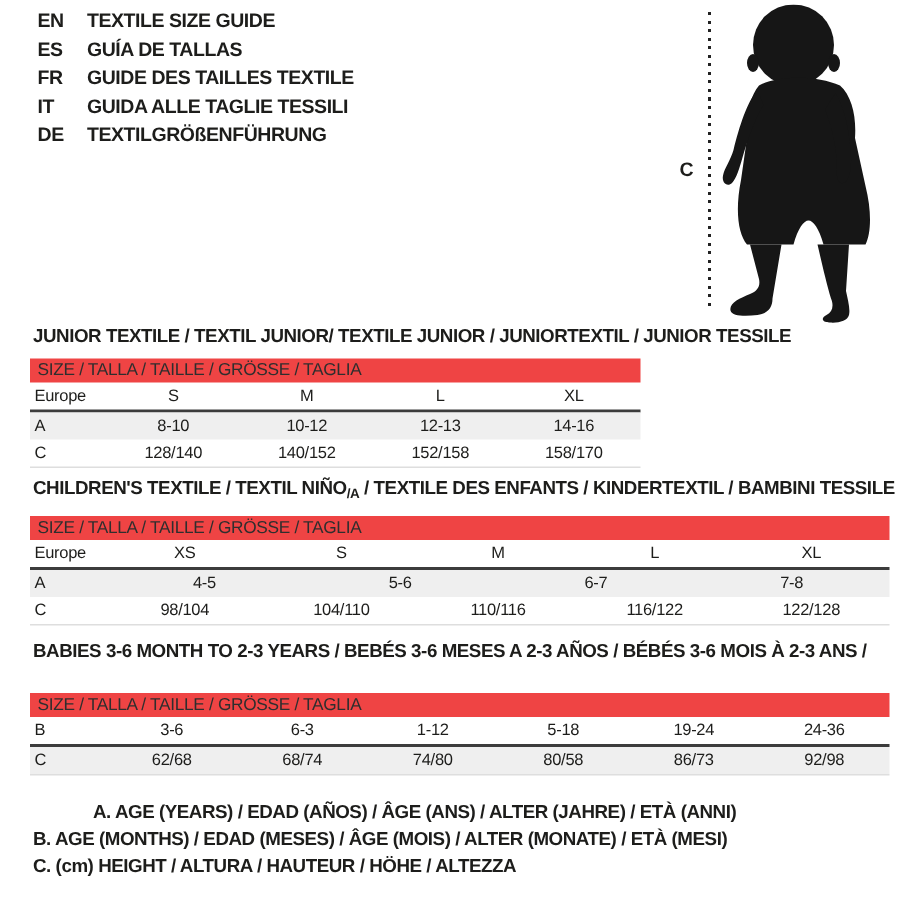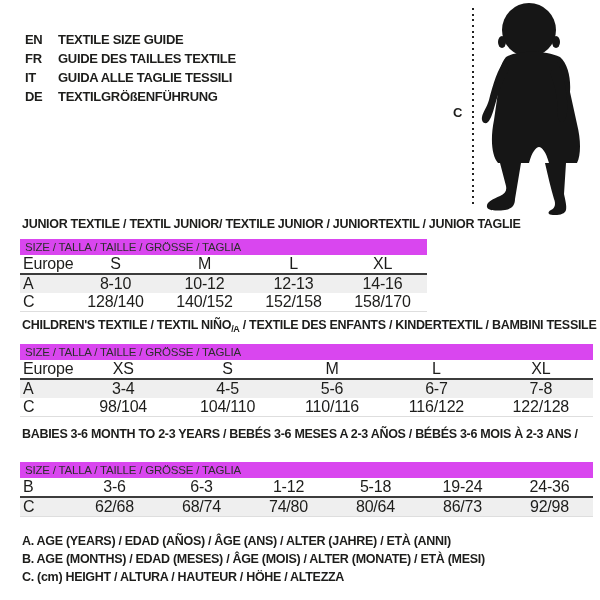--- a/index.html
+++ b/index.html
@@ -1,64 +1,68 @@
 <!DOCTYPE html>
 <html><head>
 <meta charset="utf-8">
 <style>
   html,body{margin:0;padding:0;background:#fff;}
   #canvas{
     position:relative;width:600px;height:600px;background:#fff;overflow:hidden;
     font-family:"Liberation Sans", sans-serif;color:#1d1d1b;
   }
   
-  #lang-block{position:absolute;left:25px;top:30px;}
+  #lang-block{position:absolute;left:25px;top:4px;}
   .lang-row{display:flex;height:19px;line-height:19px;
     font-size:13px;font-weight:700;letter-spacing:-0.3px;}
   .lang-code{width:33px;}
   
   #measure-line{position:absolute;left:472px;top:8px;width:2px;height:198px;
     background:repeating-linear-gradient(to bottom,#222 0px,#222 2px,transparent 2px,transparent 5.7px);}
   #measure-label{position:absolute;left:453px;top:105px;font-size:13px;font-weight:700;}
   #silhouette{position:absolute;left:478px;top:3px;width:120px;height:215px;}
   
   .sec-title{position:absolute;left:22px;font-size:12.5px;font-weight:700;
     letter-spacing:-0.3px;white-space:nowrap;}
   .sub{font-size:9px;vertical-align:-3px;}
   
   .tbl{position:absolute;left:20px;border-bottom:1px solid #dedede;}
-  .bar{height:16px;line-height:16px;background:#d946ef;font-size:11.5px;
+  .bar{height:16px;line-height:16px;background:#ef4444;font-size:11.5px;
     color:#2e2e2e;padding-left:5px;letter-spacing:-0.2px;}
-  .trow{display:flex;align-items:center;height:18px;font-size:16px;
+  .trow{display:flex;align-items:center;height:18px;font-size:11px;
     letter-spacing:-0.2px;}
   .trow.h{border-bottom:2px solid #3c3c3c;}
   .trow.shade{background:#efefef;}
   .c0{width:48px;padding-left:3px;text-align:left;flex:none;}
   .cc{flex:1;text-align:center;}
   #tbl-junior{width:407px;top:239px;}
   #tbl-children{width:573px;top:344px;}
   #tbl-babies{width:573px;top:462px;}
   #title-junior{top:217px;}
   #title-children{top:318px;}
   #title-babies1{top:427px;}
   #title-babies2{top:445px;}
   
   .footnote{position:absolute;left:22px;font-size:12.5px;font-weight:700;
     letter-spacing:-0.3px;white-space:nowrap;}
-  #fn-a{top:534px;} #fn-b{top:552px;} #fn-c{top:570px;}
+  #fn-a{top:534px;margin-left:40px;} #fn-b{top:552px;} #fn-c{top:570px;}
 </style>
 </head>
 <body>
 
 <div id="canvas">
 
   <div id="lang-block">
     <div class="lang-row">
       <span class="lang-code">EN</span>
       <span class="lang-label">TEXTILE SIZE GUIDE</span>
+    </div>
+    <div class="lang-row">
+      <span class="lang-code">ES</span>
+      <span class="lang-label">GUÍA DE TALLAS</span>
     </div>
     <div class="lang-row">
       <span class="lang-code">FR</span>
       <span class="lang-label">GUIDE DES TAILLES TEXTILE</span>
     </div>
     <div class="lang-row">
       <span class="lang-code">IT</span>
       <span class="lang-label">GUIDA ALLE TAGLIE TESSILI</span>
     </div>
     <div class="lang-row">
@@ -78,21 +82,21 @@
         <ellipse cx="556" cy="42" rx="4" ry="6"></ellipse>
         <path d="M506 57 C500 64 497 78 498 92 L494 120 C490 140 492 156 498 163 L529 163 C532 152 536 147 539 147 C542 147 546 152 549 163 L577 163 C581 155 581 140 577 124 L570 92 C571 78 568 64 560 57 C545 50 518 50 506 57 Z"></path>
         <path d="M505 60 C498 68 493 84 489 100 C487 107 483 112 482 117 C481 122 485 125 488 122 C491 119 493 112 495 105 C499 91 504 78 509 70 Z"></path>
         <path d="M557 62 C563 72 566 86 567 100 C568 110 567 117 564 121 C561 124 557 121 558 113 C558 100 555 85 550 73 Z"></path>
         <path d="M500 163 L506 186 C507 191 505 194 500 196 C493 199 486 202 487 207 C488 211 497 211 505 210 C512 209 515 205 515 199 L521 163 Z"></path>
         <path d="M545 163 C548 176 551 189 554 199 C556 204 555 208 551 210 C547 212 548 215 553 215 C559 215.5 565 214 566 210 C567 206 565 199 564 194 L566 163 Z"></path>
       </g>
     </svg>
   </div>
 
-  <div class="sec-title" id="title-junior">JUNIOR TEXTILE / TEXTIL JUNIOR/ TEXTILE JUNIOR / JUNIORTEXTIL / JUNIOR TAGLIE</div>
+  <div class="sec-title" id="title-junior">JUNIOR TEXTILE / TEXTIL JUNIOR/ TEXTILE JUNIOR / JUNIORTEXTIL / JUNIOR TESSILE</div>
   <div class="tbl" id="tbl-junior">
     <div class="bar">SIZE / TALLA / TAILLE / GRÖSSE / TAGLIA</div>
     <div class="trow h">
       <span class="c0">Europe</span>
       <span class="cc">S</span>
       <span class="cc">M</span>
       <span class="cc">L</span>
       <span class="cc">XL</span>
     </div>
     <div class="trow shade">
@@ -117,21 +121,20 @@
     <div class="trow h">
       <span class="c0">Europe</span>
       <span class="cc">XS</span>
       <span class="cc">S</span>
       <span class="cc">M</span>
       <span class="cc">L</span>
       <span class="cc">XL</span>
     </div>
     <div class="trow shade">
       <span class="c0">A</span>
-      <span class="cc">3-4</span>
       <span class="cc">4-5</span>
       <span class="cc">5-6</span>
       <span class="cc">6-7</span>
       <span class="cc">7-8</span>
     </div>
     <div class="trow">
       <span class="c0">C</span>
       <span class="cc">98/104</span>
       <span class="cc">104/110</span>
       <span class="cc">110/116</span>
@@ -150,21 +153,21 @@
       <span class="cc">1-12</span>
       <span class="cc">5-18</span>
       <span class="cc">19-24</span>
       <span class="cc">24-36</span>
     </div>
     <div class="trow shade">
       <span class="c0">C</span>
       <span class="cc">62/68</span>
       <span class="cc">68/74</span>
       <span class="cc">74/80</span>
-      <span class="cc">80/64</span>
+      <span class="cc">80/58</span>
       <span class="cc">86/73</span>
       <span class="cc">92/98</span>
     </div>
   </div>
 
   <div class="footnote" id="fn-a">A. AGE (YEARS) / EDAD (AÑOS) / ÂGE (ANS) / ALTER (JAHRE) / ETÀ (ANNI)</div>
   <div class="footnote" id="fn-b">B. AGE (MONTHS) / EDAD (MESES) / ÂGE (MOIS) / ALTER (MONATE) / ETÀ (MESI)</div>
   <div class="footnote" id="fn-c">C. (cm) HEIGHT / ALTURA / HAUTEUR / HÖHE / ALTEZZA</div>
 
 </div>

